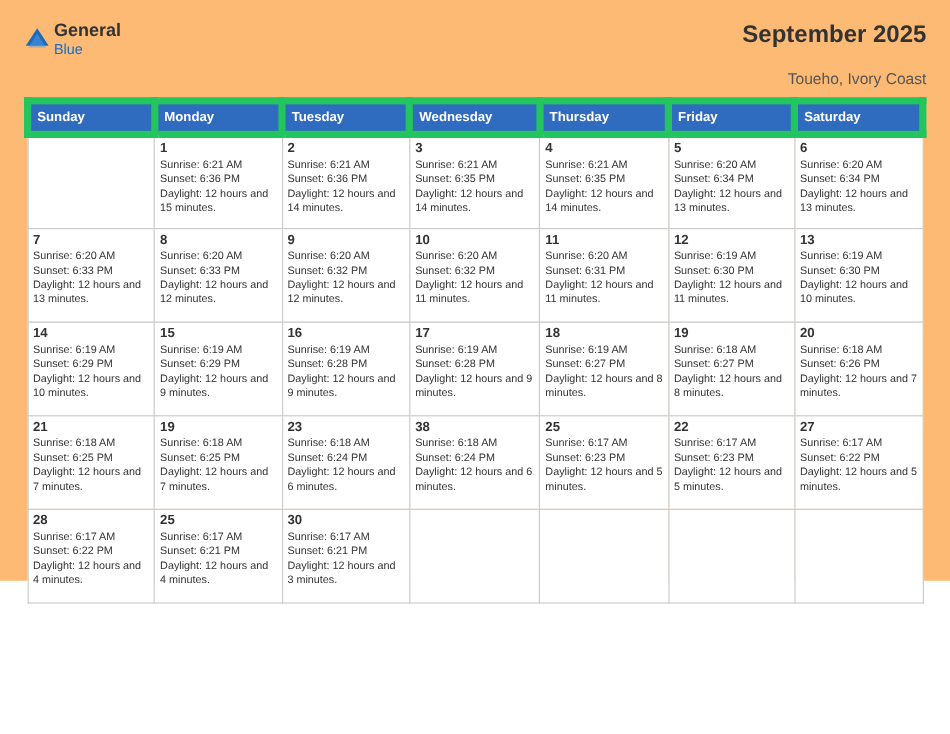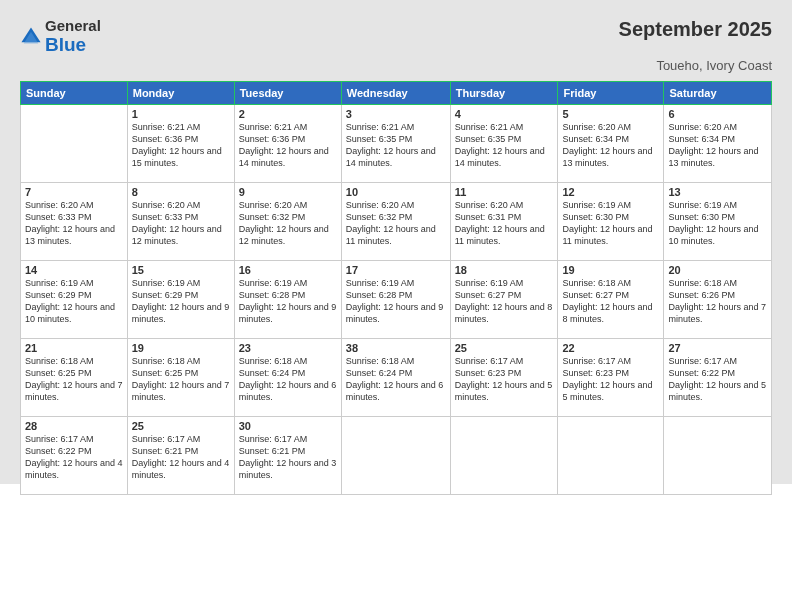--- a/index.html
+++ b/index.html
@@ -7,21 +7,21 @@
       font-family: Arial, sans-serif;
       background: #fff;
       width: 792px;
       height: 612px;
       overflow: hidden;
     }
     .page {
       width: 792px;
       height: 484px;
       padding: 18px 20px 10px 20px;
-      background: #e5e5e5;
+      background: #fdba74;
     }
     .header {
       display: flex;
       justify-content: space-between;
       align-items: flex-start;
       margin-bottom: 8px;
     }
     .logo {
       display: flex;
       align-items: center;
@@ -30,22 +30,22 @@
       display: flex;
       flex-direction: column;
       line-height: 1.1;
     }
     .logo-general {
       font-size: 15px;
       font-weight: bold;
       color: #333;
     }
     .logo-blue {
-      font-size: 19px;
-      font-weight: bold;
+      font-size: 12px;
+      font-weight: normal;
       color: #1a6bbf;
     }
     .logo-icon {
       width: 22px;
       height: 22px;
       margin-right: 3px;
     }
     .title-block {
       text-align: right;
     }
@@ -65,21 +65,21 @@
       border-collapse: collapse;
       font-size: 10px;
     }
     .calendar th {
       background: #2f6bbf;
       color: #fff;
       text-align: left;
       padding: 5px 5px;
       font-size: 11px;
       font-weight: bold;
-      border: 1px solid #22c55e;
+      border: 6px solid #22c55e;
     }
     .calendar td {
       border: 1px solid #ccc;
       vertical-align: top;
       padding: 3px 4px;
       width: 113px;
       height: 78px;
       color: #333;
       background: #fff;
     }

